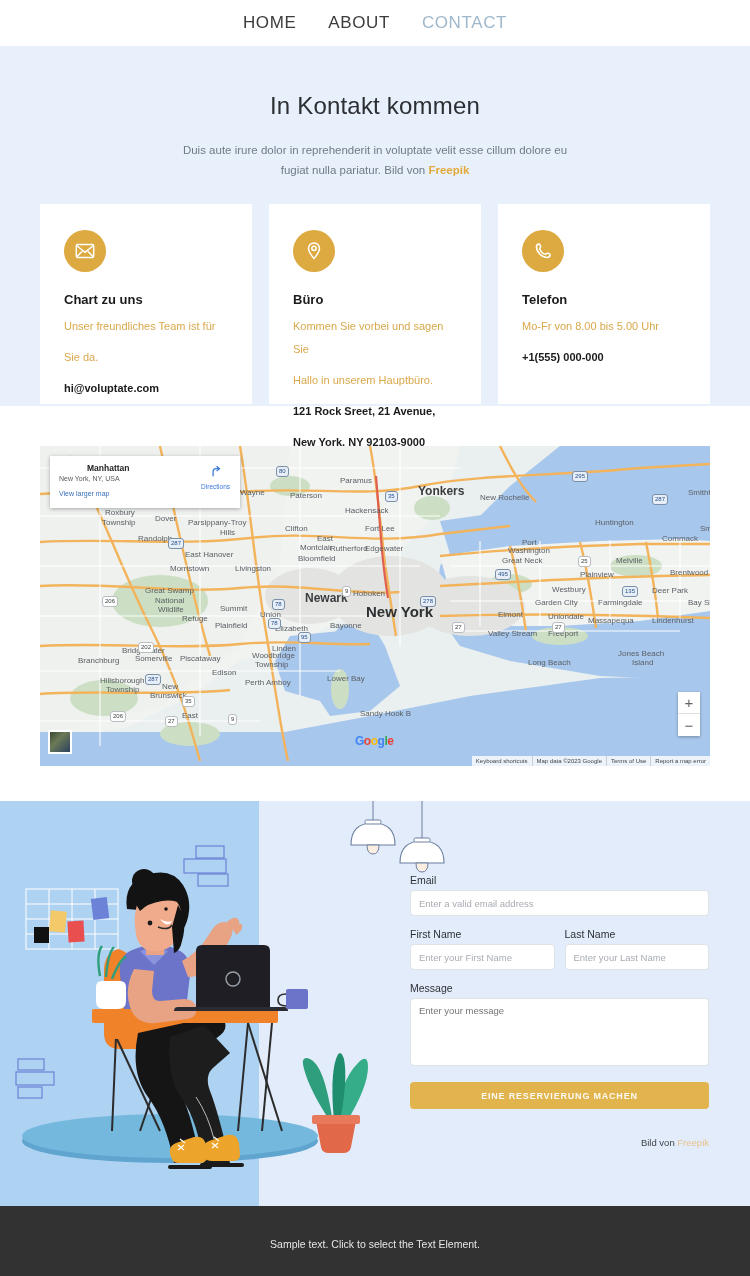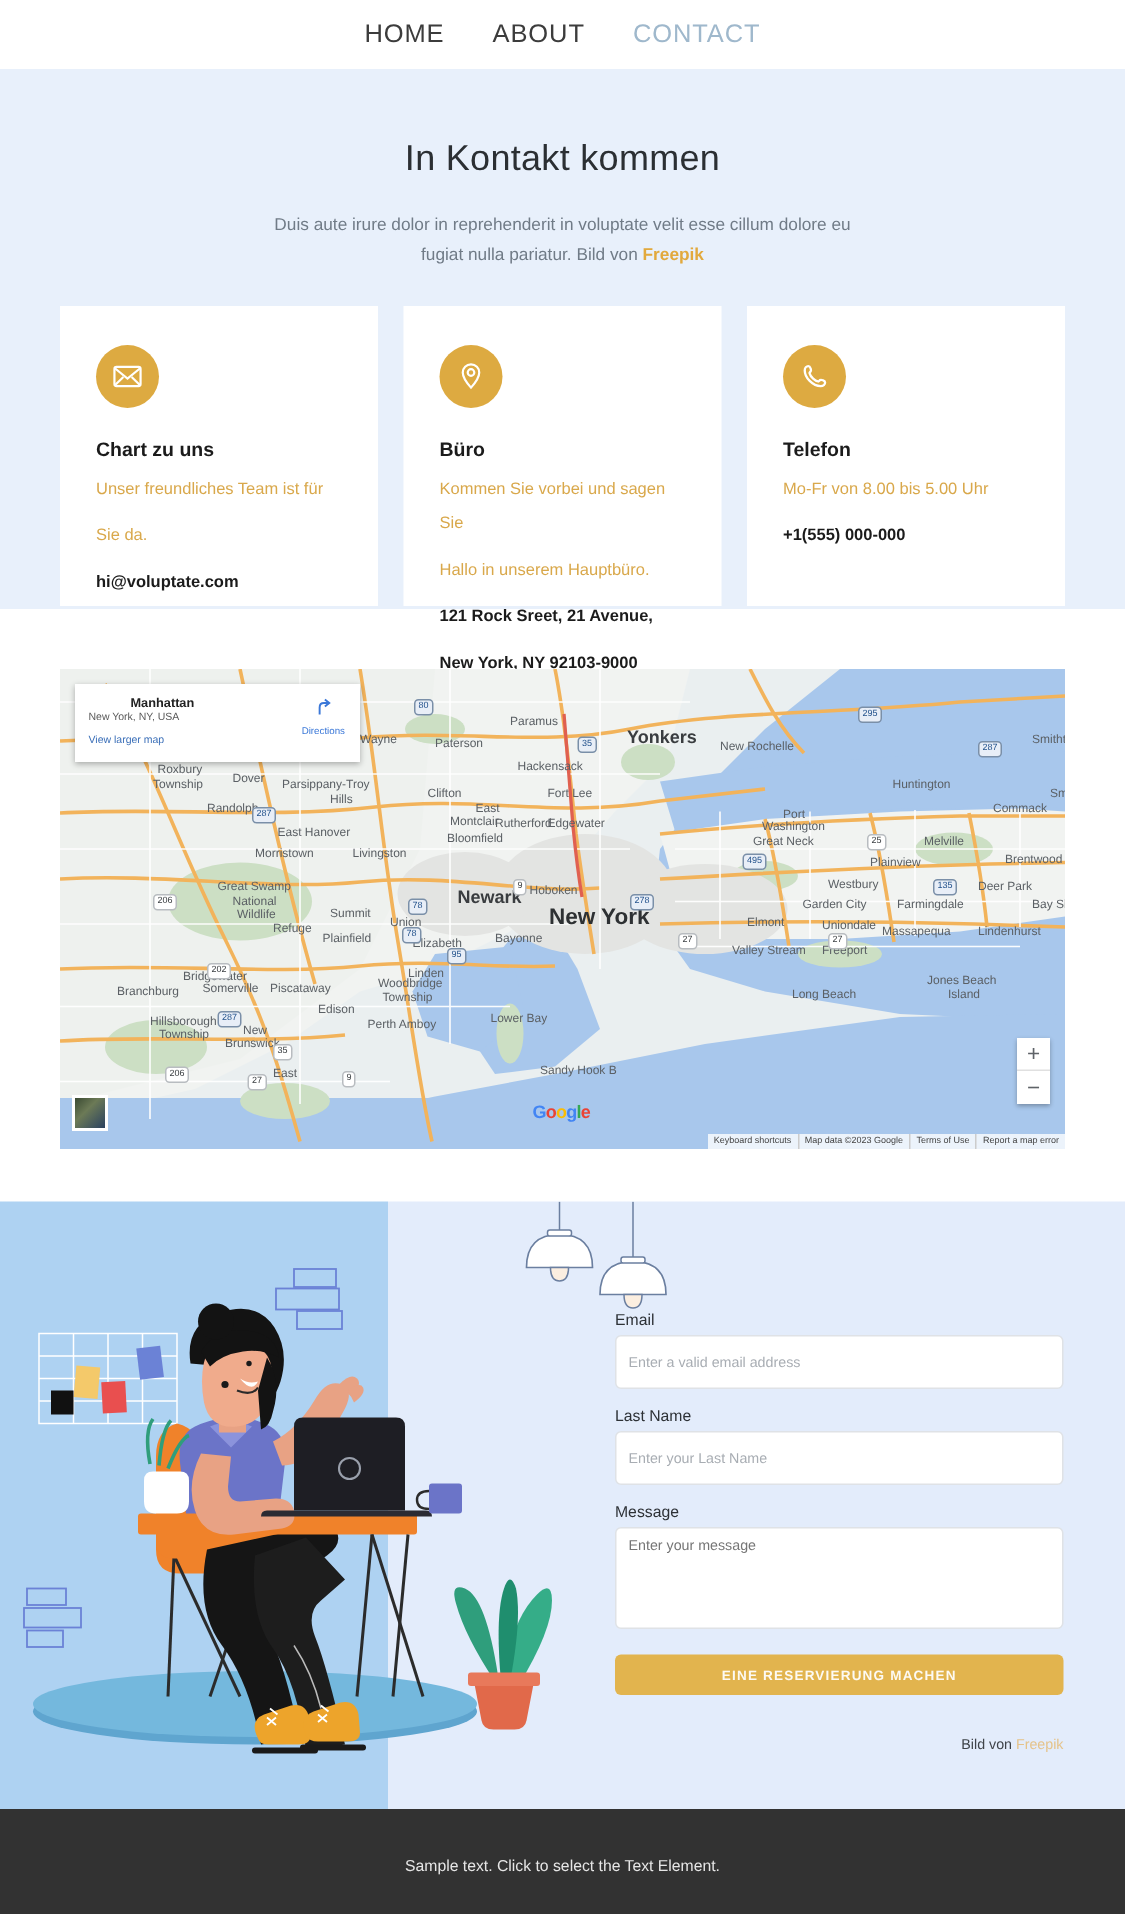--- a/index.html
+++ b/index.html
@@ -181,21 +181,21 @@
   .illus { position: absolute; left: 0; top: 0; width: 440px; height: 405px; }
   .lamps { position: absolute; left: 345px; top: 0; width: 130px; height: 95px; }
 
   .form {
     position: absolute;
     right: 41px; top: 73px;
     width: 299px;
   }
   .f-label { font-size: 10.5px; color: #2d3136; margin-bottom: 4px; }
   .f-input {
-    width: 100%; height: 36px;
+    width: 100%; height: 26px;
     border: 1px solid #dfe2e6;
     border-radius: 4px;
     background: #fff;
     font-size: 9.5px;
     color: #9aa0a6;
     padding: 0 8px;
     font-family: "Liberation Sans", sans-serif;
   }
   .f-input::placeholder { color: #a8adb3; }
   .f-row { display: flex; gap: 10px; margin-top: 12px; }
@@ -645,20 +645,24 @@
       <rect x="69" y="37" width="16" height="4" rx="1.5" fill="#ffffff" stroke="#6b7fa0" stroke-width="1"></rect>
       <path d="M71 62 q0 9 6 9 q6 0 6 -9z" fill="#fbeee0" stroke="#6b7fa0" stroke-width="1"></path>
     </svg>
 
     <div class="form">
       <div class="f-label">Email</div>
       <input class="f-input" type="text" placeholder="Enter a valid email address" style="">
 
       <div class="f-row">
         <div class="f-col">
+          <div class="f-label">First Name</div>
+          <input class="f-input" type="text" placeholder="Enter your First Name" style="">
+        </div>
+        <div class="f-col">
           <div class="f-label">Last Name</div>
           <input class="f-input" type="text" placeholder="Enter your Last Name" style="">
         </div>
       </div>
 
       <div class="f-label" style="margin-top:12px">Message</div>
       <textarea class="f-area" placeholder="Enter your message" style=""></textarea>
 
       <button class="f-btn">EINE RESERVIERUNG MACHEN</button>
 

